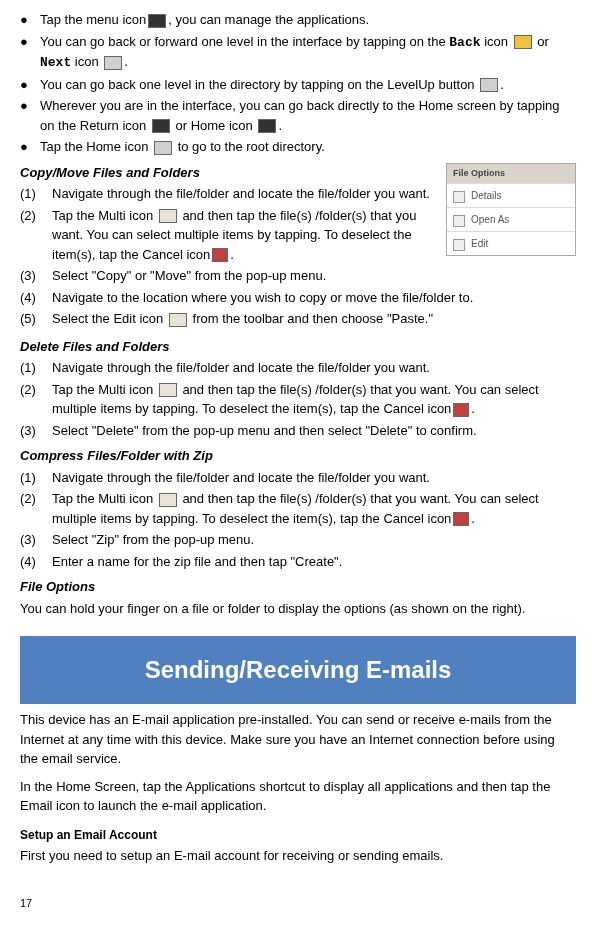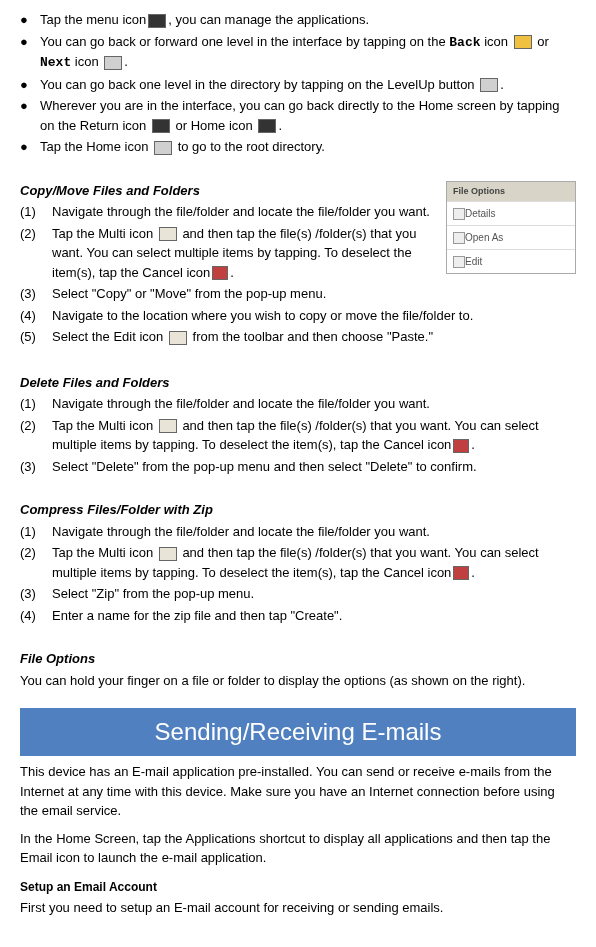--- a/index.html
+++ b/index.html
@@ -38,21 +38,21 @@
     .num {
       width: 32px;
       flex-shrink: 0;
     }
     .num-content {
       flex: 1;
     }
     .section-title {
       font-weight: bold;
       font-style: italic;
-      margin-top: 24px;
+      margin-top: 6px;
       margin-bottom: 2px;
     }
     .icon-box {
       display: inline-block;
       width: 18px;
       height: 14px;
       border: 1px solid #666;
       background: #d0d0d0;
       vertical-align: middle;
       margin: 0 2px;
@@ -68,23 +68,23 @@
       background: #e8e4d8;
     }
     .icon-box.cancel {
       background: #c04040;
       width: 16px;
     }
     .section-banner {
       background: #5080c0;
       color: white;
       font-size: 24px;
-      font-weight: normal;
+      font-weight: bold;
       text-align: center;
-      padding: 6px;
+      padding: 16px;
       margin-top: 18px;
       margin-bottom: 6px;
     }
     .sub-heading {
       font-weight: bold;
       font-size: 12px;
       margin-top: 10px;
       margin-bottom: 2px;
     }
     .para {
@@ -108,21 +108,22 @@
       background: #d8d4c8;
       padding: 3px 6px;
       font-weight: bold;
       font-size: 9px;
       color: #444;
     }
     .popup-row {
       padding: 4px 6px;
       border-top: 1px solid #ddd;
       display: flex;
-      align-items: center;
+      align-items: flex-end;
+      gap: 6px;
       color: #555;
     }
     .popup-icon {
       width: 12px;
       height: 12px;
       border: 1px solid #999;
       background: #eee;
       flex-shrink: 0;
     }
     .bold {

